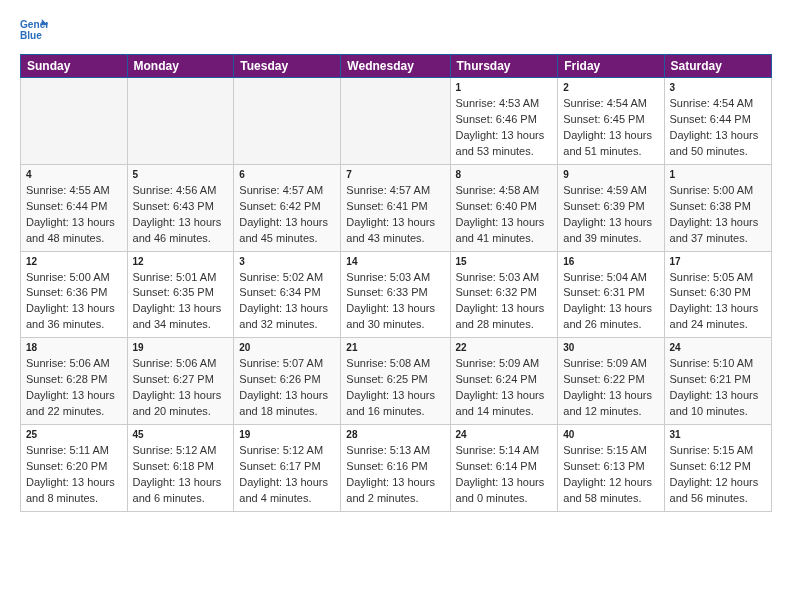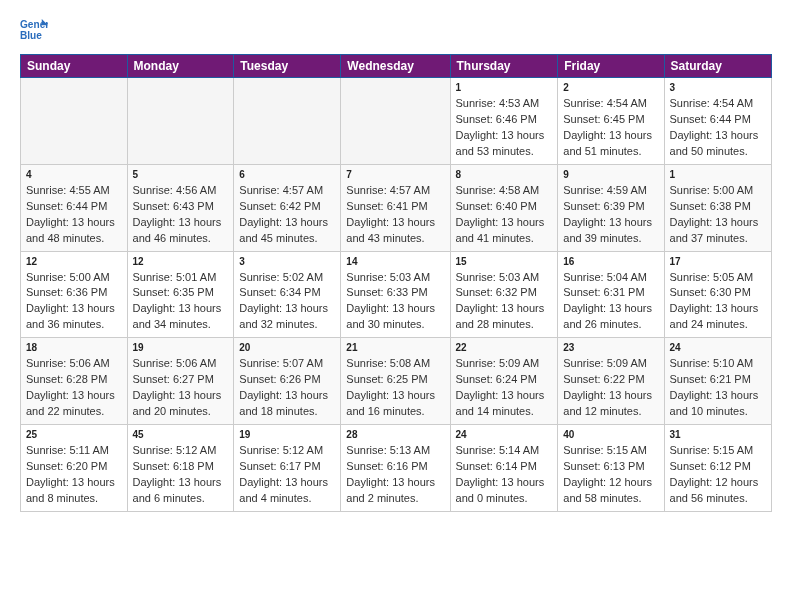--- a/index.html
+++ b/index.html
@@ -211,21 +211,21 @@
           </td>
           <td>
             <span class="day-num">21</span>
             <div class="day-info">Sunrise: 5:08 AM<br>Sunset: 6:25 PM<br>Daylight: 13 hours<br>and 16 minutes.</div>
           </td>
           <td>
             <span class="day-num">22</span>
             <div class="day-info">Sunrise: 5:09 AM<br>Sunset: 6:24 PM<br>Daylight: 13 hours<br>and 14 minutes.</div>
           </td>
           <td>
-            <span class="day-num">23</span>
+            <span class="day-num">30</span>
             <div class="day-info">Sunrise: 5:09 AM<br>Sunset: 6:22 PM<br>Daylight: 13 hours<br>and 12 minutes.</div>
           </td>
           <td>
             <span class="day-num">24</span>
             <div class="day-info">Sunrise: 5:10 AM<br>Sunset: 6:21 PM<br>Daylight: 13 hours<br>and 10 minutes.</div>
           </td>
         </tr>
         <tr>
           <td>
             <span class="day-num">25</span>

